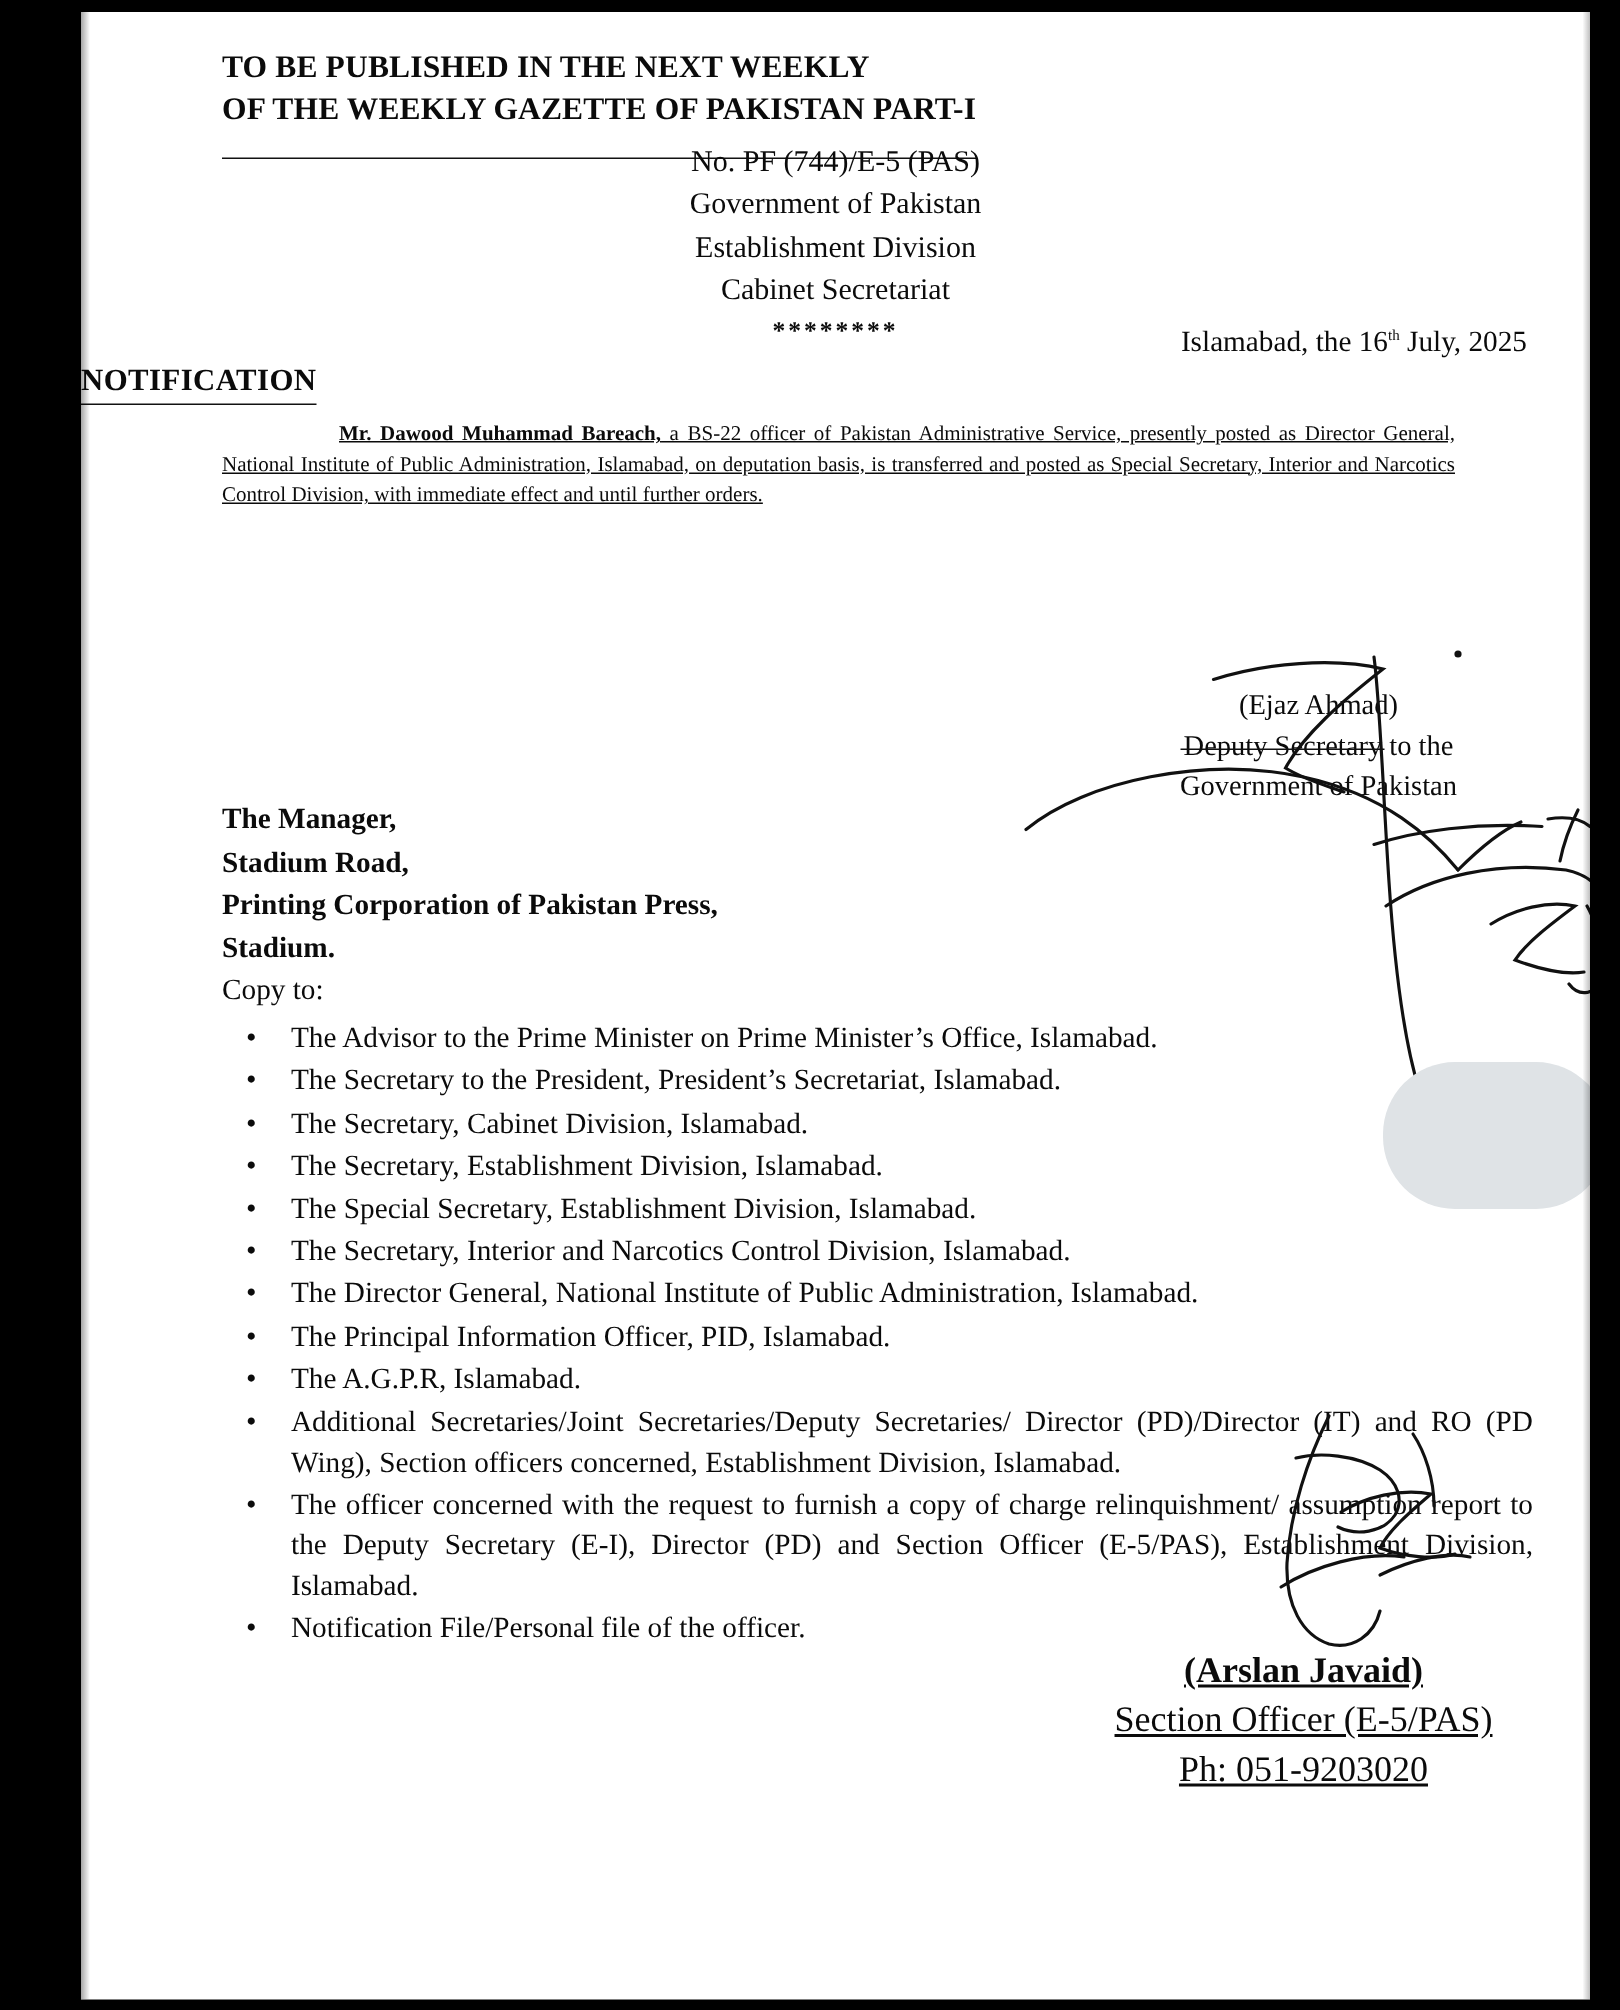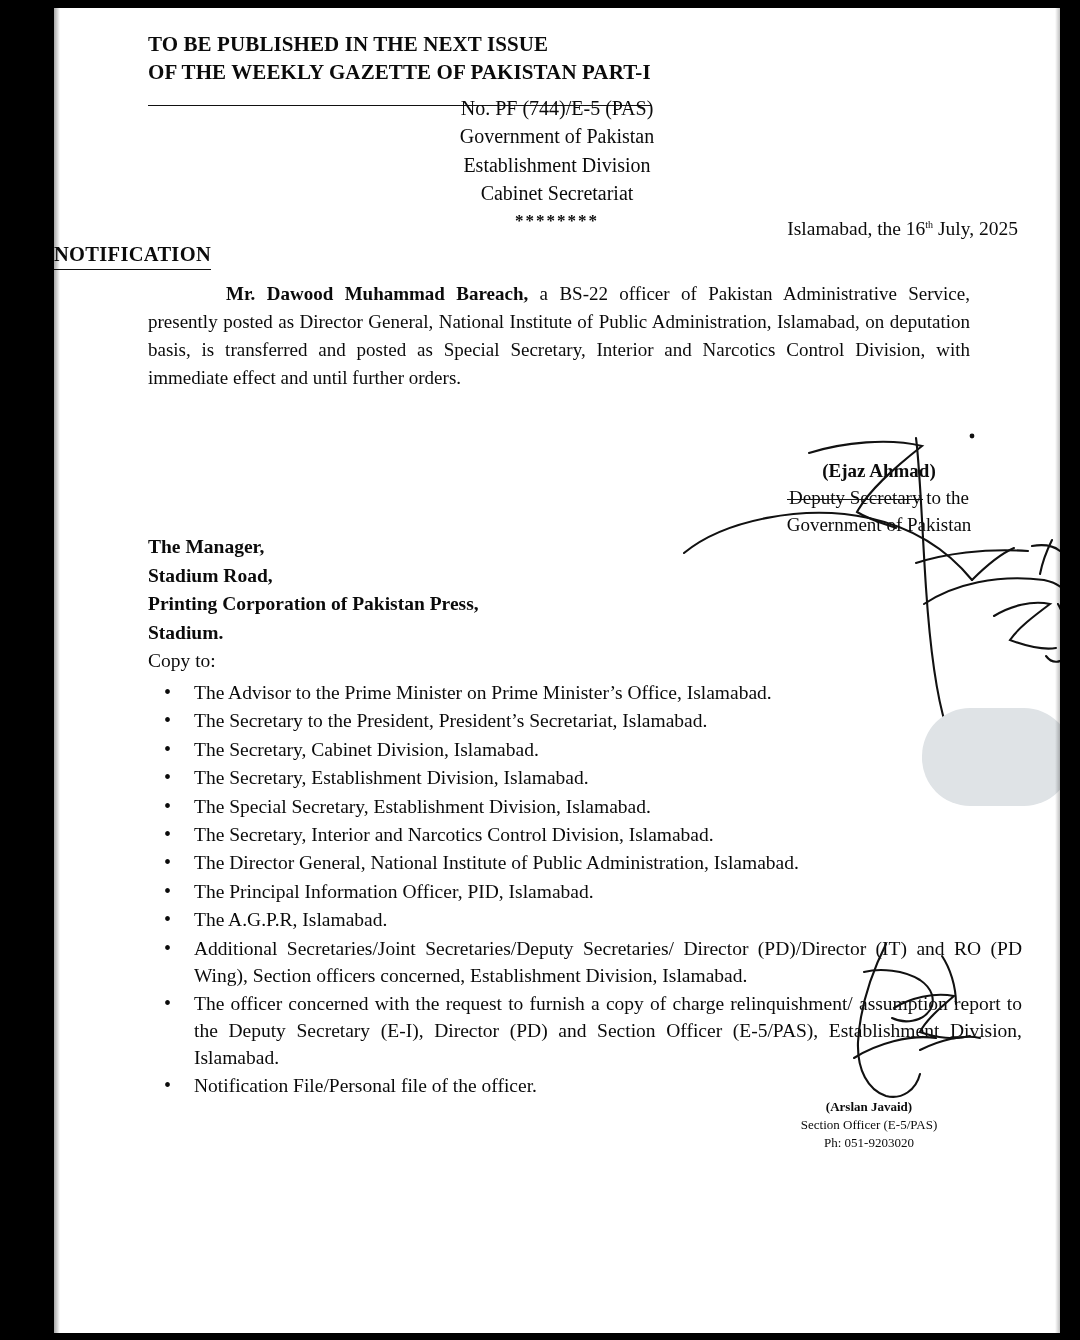--- a/index.html
+++ b/index.html
@@ -83,43 +83,44 @@
     border-bottom: 1.6px solid #111;
     padding-bottom: 1px;
   }
   .body-para {
     position: absolute;
     left: 94px;
     top: 272px;
     width: 822px;
     text-align: justify;
     text-justify: inter-word;
-    font-size: 19px;
+    font-size: 14px;
     line-height: 1.47;
+    text-decoration: underline;
   }
   .body-para .ind { display: inline-block; width: 78px; }
   .body-para b { font-weight: bold; }
   .addressee {
     position: absolute;
     left: 94px;
     top: 525px;
     font-weight: bold;
     font-size: 19.5px;
     line-height: 1.47;
   }
   .signblock1 {
     position: absolute;
     left: 680px;
     top: 450px;
     width: 290px;
     text-align: center;
     font-size: 19px;
     line-height: 1.42;
   }
-  .signblock1 .nm { font-weight: bold; }
+  .signblock1 .nm { font-weight: normal; }
   .signblock1 .strike { position: relative; display: inline-block; }
   .signblock1 .strike::after {
     content: "";
     position: absolute;
     left: -2px; right: -2px;
     top: 52%;
     border-top: 1.4px solid #111;
   }
   .copyto {
     position: absolute;
@@ -150,22 +151,23 @@
     top: -1px;
     font-size: 20px;
   }
   ul.list li.multi { text-align: justify; }
   .signblock2 {
     position: absolute;
     left: 660px;
     top: 1090px;
     width: 310px;
     text-align: center;
-    font-size: 13px;
+    font-size: 24px;
     line-height: 1.38;
+    text-decoration: underline;
   }
   .signblock2 .nm { font-weight: bold; }
   .sig {
     position: absolute;
     pointer-events: none;
   }
   .sig1 { left: 600px; top: 400px; }
   .sig2 { left: 770px; top: 930px; }
   .smudge {
     position: absolute;
@@ -189,21 +191,21 @@
     background: linear-gradient(to left, rgba(0,0,0,.25), rgba(0,0,0,0));
   }
 </style>
 </head>
 <body>
 
 <div class="page">
   <div class="sheet">
 
     <div class="hdr">
-      <div>TO BE PUBLISHED IN THE NEXT ISSUE</div>
+      <div>TO BE PUBLISHED IN THE NEXT WEEKLY</div>
       <div><span class="l2">OF THE WEEKLY GAZETTE OF PAKISTAN PART-I</span></div>
     </div>
 
     <div class="centerblock">
       <div>No. PF (744)/E-5 (PAS)</div>
       <div>Government of Pakistan</div>
       <div>Establishment Division</div>
       <div>Cabinet Secretariat</div>
       <div class="stars">********</div>
     </div>

